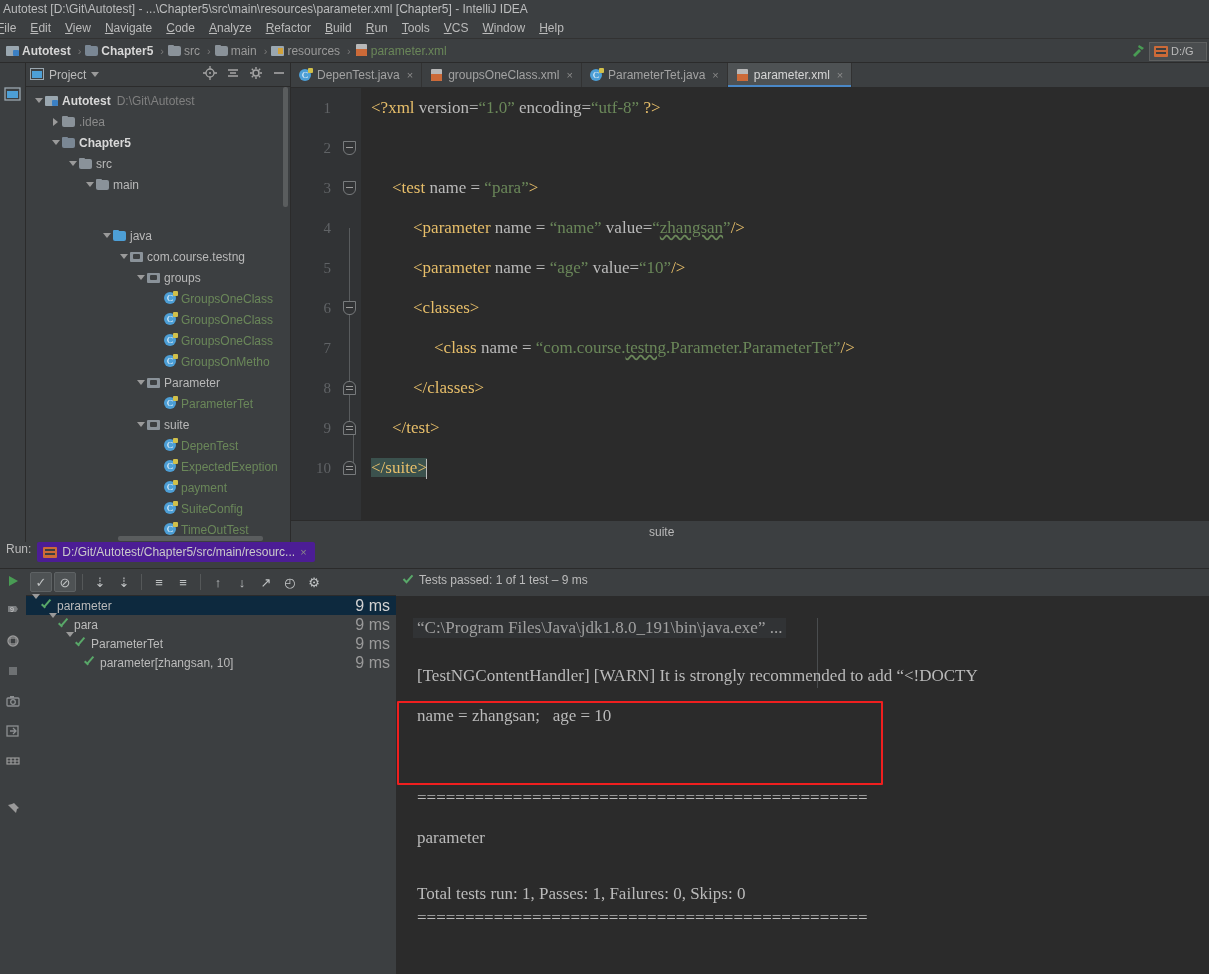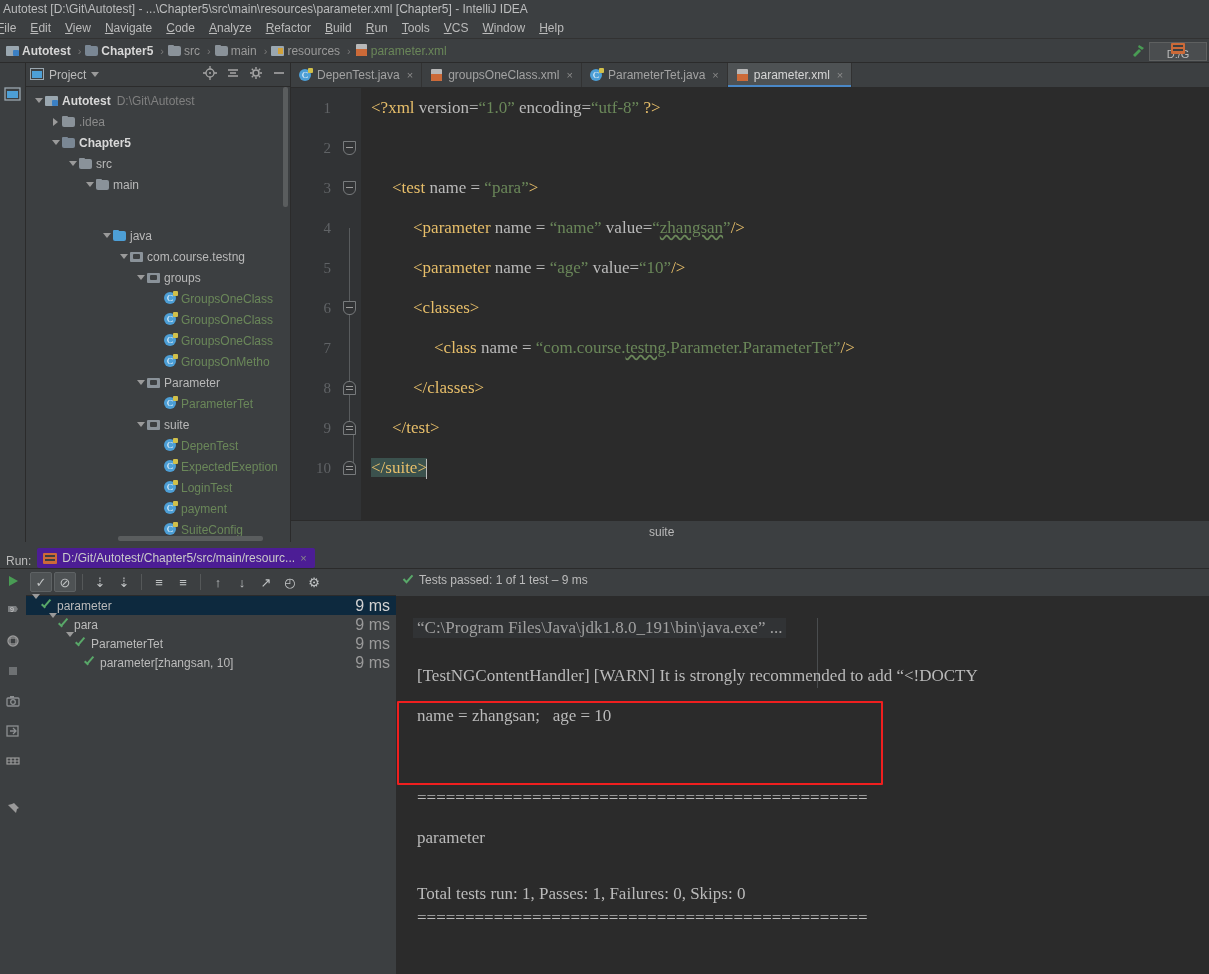--- a/index.html
+++ b/index.html
@@ -37,21 +37,21 @@
   .crumb .lbl { padding: 0 3px; }
   .crumb.bold .lbl { font-weight: bold; color: #d6d6d6; }
   .crumb.dim .lbl { color: #9a9a9a; }
   .crumb.xmlfile .lbl { color: #6a8759; }
   .crumb-sep { color: #787878; font-size: 11px; padding: 0 2px; }
   .navbar-right { position: absolute; right: 0; top: 0; height: 24px; display: flex; align-items: center; }
   .hammer { width: 22px; height: 20px; display: flex; align-items: center; justify-content: center; }
   .runcfg {
     height: 19px; min-width: 58px; background: #4a4d4f; border: 1px solid #5e6060;
     display: flex; align-items: center; gap: 3px; padding: 0 4px; margin-right: 2px;
-    font-size: 11px; color: #bbbbbb; white-space: nowrap; overflow: hidden; flex-direction: column;
+    font-size: 11px; color: #bbbbbb; white-space: nowrap; overflow: hidden;
   }
 
   
   .ic { display: inline-block; vertical-align: middle; }
   .folder-ic { width: 13px; height: 11px; position: relative; }
   .folder-ic::before {
     content:''; position:absolute; left:0; top:1px; width:13px; height:10px;
     background:#9aa7b0; border-radius:1px 2px 2px 2px;
   }
   .folder-ic::after {
@@ -168,21 +168,21 @@
   .breadcrumbbar {
     height:22px; background:#3c3f41; border-top:1px solid #2b2b2b;
     display:flex; align-items:center; padding-left:8px; position:relative;
   }
   .bc-pad { width:350px; }
   .bc-item { font-size:12px; color:#bababa; }
 
   
   .runwin { position:relative; height: 432px; display:flex; flex-direction:column; background:#3c3f41; }
   .runhead {
-    height:27px; background:#3c3f41; display:flex; align-items:flex-end;
+    height:27px; background:#3c3f41; display:flex; align-items:flex-start;
     gap:6px; padding-left:6px; border-bottom:1px solid #2b2b2b;
   }
   .runhead .lab { font-size:12px; color:#bbbbbb; }
   .runtab {
     display:flex; align-items:center; gap:5px; padding:3px 8px 3px 6px;
     background:#4c1d95; font-size:12px; color:#cacaca; border-radius:2px;
   }
   .runtab .x { color:#8a8a8a; font-size:11px; }
   .testng-ic { width:14px; height:11px; position:relative; }
   .testng-ic::before { content:''; position:absolute; left:0; top:0; width:14px; height:11px; background:#cc6a38; border-radius:1px; }
@@ -487,27 +487,20 @@
             <span class="ico">
               <span class="ic class-ic"></span>
             </span>
             <span class="nm green">ExpectedExeption</span>
           </div>
           <div class="node" style="padding-left: 125px;">
             <span class="arrow-box"></span>
             <span class="ico">
               <span class="ic class-ic"></span>
             </span>
-            <span class="nm green">LoginTest</span>
-          </div>
-          <div class="node" style="padding-left: 125px;">
-            <span class="arrow-box"></span>
-            <span class="ico">
-              <span class="ic class-ic"></span>
-            </span>
             <span class="nm green">payment</span>
           </div>
           <div class="node" style="padding-left: 125px;">
             <span class="arrow-box"></span>
             <span class="ico">
               <span class="ic class-ic"></span>
             </span>
             <span class="nm green">SuiteConfig</span>
           </div>
           <div class="node" style="padding-left: 125px;">

